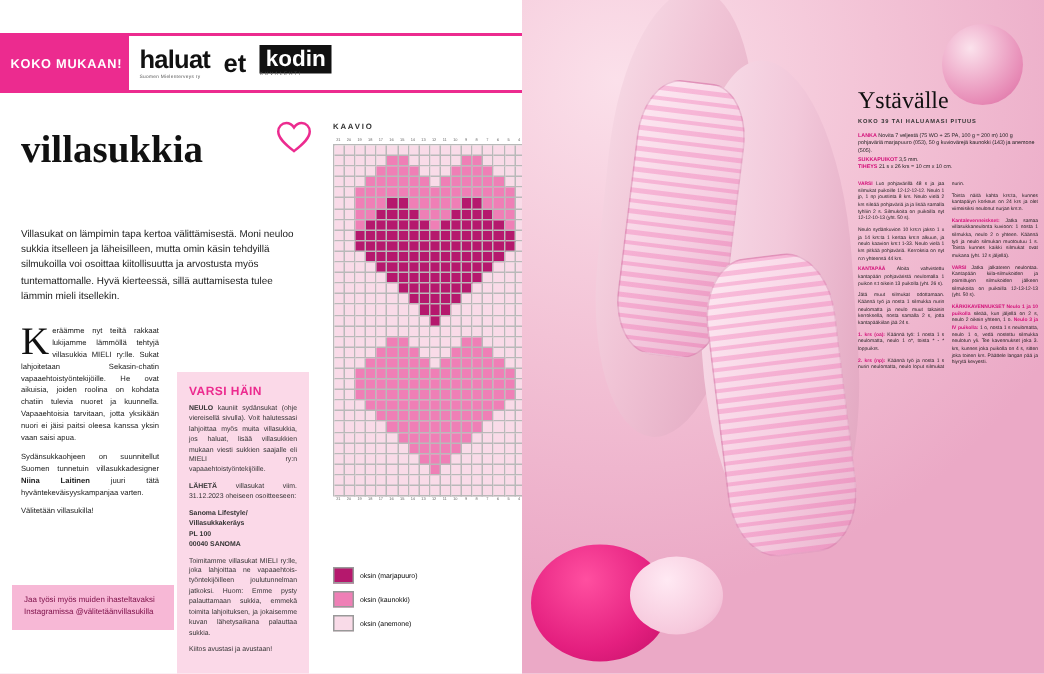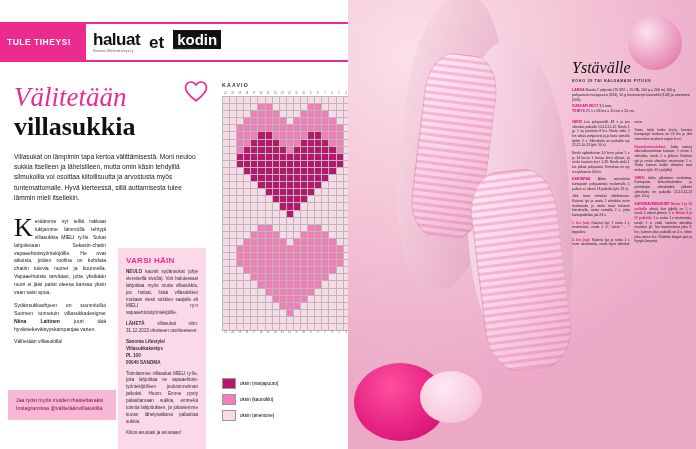--- a/index.html
+++ b/index.html
@@ -261,21 +261,20 @@
   .sock2 { left: 130px; top: 170px; width: 86px; height: 200px; transform: rotate(-7deg); border-radius: 30px/44px; }
   .right-text {
     position: absolute;
     right: 4px;
     top: 60px;
     width: 120px;
     color: #111;
   }
   .r-title {
     font-family: "Liberation Serif", serif;
-    font-style: italic;
     font-size: 16px;
     color: #111;
     line-height: 1;
   }
   .r-sub {
     font-size: 3.8px;
     letter-spacing: .6px;
     color: #333;
     margin: 3px 0 5px 0;
     font-weight: bold;
@@ -299,37 +298,36 @@
   .r-cols b { color: #d3127a; }
 </style>
 </head>
 <body>
 
 <div class="page">
 
   <div class="left">
 
     <div class="banner">
-      <span class="banner-text">TULE TIHEYS!</span>
+      <span class="banner-text">KOKO MUKAAN!</span>
     </div>
 
     <div class="logo-strip">
       <div class="logo mieli">
         <span>haluat</span>
         <span class="sub">Suomen Mielenterveys ry</span>
       </div>
       <div class="logo et">et</div>
       <div class="logo kodin">
         <span class="kodin-box">kodin</span>
         <span class="sub">KUVALEHTI</span>
       </div>
     </div>
 
     <div class="title-wrap">
-      <div class="title1">Välitetään</div>
       <div class="title2">villasukkia</div>
       <svg class="heart" viewBox="0 0 32 28">
         <path d="M16 27C7 20 2 15 2 9.5 2 5.4 5.2 2 9.2 2c2.7 0 5.1 1.5 6.8 4 1.7-2.5 4.1-4 6.8-4C26.8 2 30 5.4 30 9.5 30 15 25 20 16 27z" fill="none" stroke="#ec2b8f" stroke-width="2.2"></path>
       </svg>
     </div>
 
     <div class="lead">Villasukat on lämpimin tapa kertoa välittämisestä. Moni neuloo sukkia itselleen ja läheisilleen, mutta omin käsin tehdyillä silmukoilla voi osoittaa kiitollisuutta ja arvostusta myös tuntemattomalle. Hyvä kierteessä, sillä auttamisesta tulee lämmin mieli itsellekin.</div>
 
     <div class="body-col">
       <p><span class="dropcap">K</span>eräämme nyt teiltä rakkaat lukijamme lämmöllä tehtyjä villasukkia MIELI ry:lle. Sukat lahjoitetaan Sekasin-chatin vapaaehtoistyöntekijöille. He ovat aikuisia, joiden roolina on kohdata chatiin tulevia nuoret ja kuunnella. Vapaaehtoisia tarvitaan, jotta yksikään nuori ei jäisi paitsi oleesa kanssa yksin vaan saisi apua.</p>

